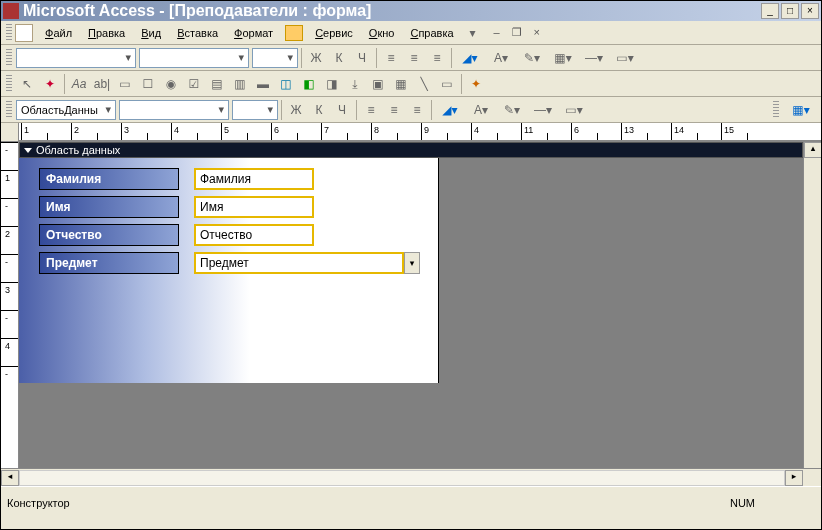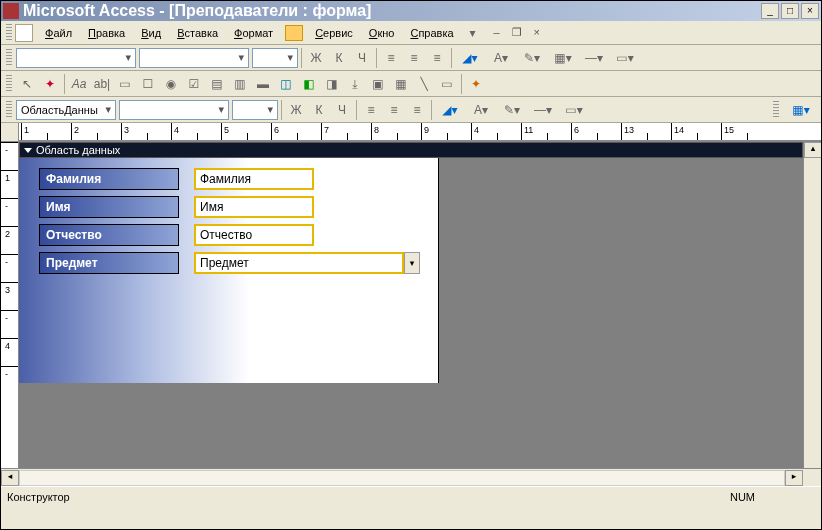--- a/index.html
+++ b/index.html
@@ -48,21 +48,21 @@
 .detail { background: linear-gradient(to right, #4b5fa8 0%, #aebde2 30%, #fff 55%); height: 225px; position: relative; width: 420px; border-right: 1px solid #000; }
 
 .fld-label { position: absolute; height: 22px; background: linear-gradient(to right, #334a9a, #8fa4d6); border: 1px solid #000; color: #fff; font-weight: bold; padding: 3px 6px; font-size: 12px; }
 .fld-box { position: absolute; height: 22px; background: #fff; border: 2px solid #e6b800; padding: 2px 4px; font-size: 12px; color: #000; }
 .fld-combo-btn { position: absolute; width: 16px; height: 22px; background: #ece9d8; border: 1px solid #999; font-size: 9px; text-align: center; line-height: 20px; }
 
 .hscroll { height: 18px; background: #ece9d8; border-top: 1px solid #888; display: flex; align-items: center; }
 .sbtn { width: 18px; height: 16px; background: #ece9d8; border: 1px solid #999; font-size: 9px; text-align: center; }
 .strack { flex: 1; height: 16px; background: #f5f3ea; border: 1px solid #ccc; }
 
-.status { height: 20px; background: #ece9d8; border-top: 1px solid #fff; display: flex; align-items: flex-end; padding: 16px 6px; }
+.status { height: 20px; background: #ece9d8; border-top: 1px solid #fff; display: flex; align-items: center; padding: 16px 6px; }
 .status .r { margin-left: auto; margin-right: 60px; }
 </style>
 </head>
 <body>
 
 <div class="titlebar">
   <div class="app-icon"></div>
   <div class="title">Microsoft Access - [Преподаватели : форма]</div>
   <div class="winbtns">
     <div class="winbtn">_</div>

